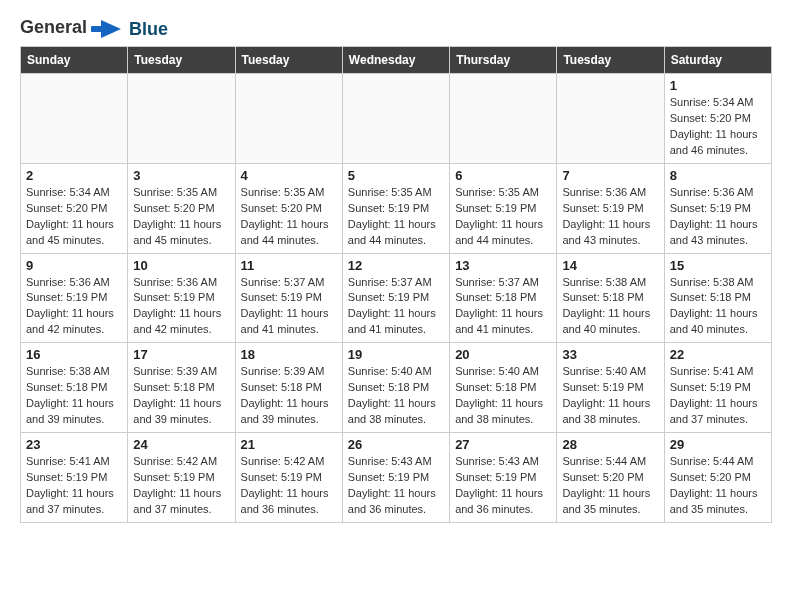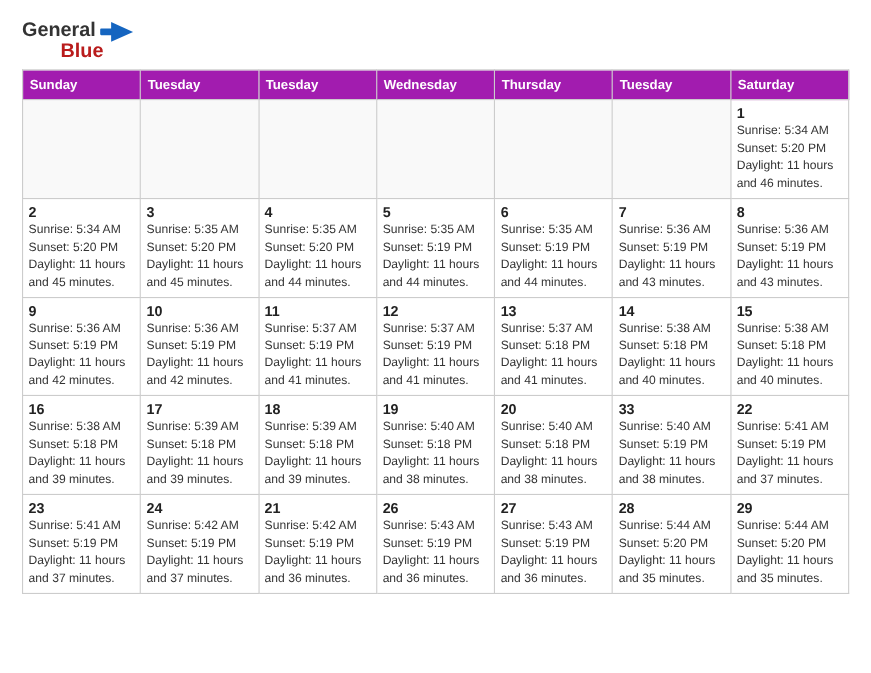--- a/index.html
+++ b/index.html
@@ -11,22 +11,22 @@
       padding: 16px 20px;
     }
     .header-area {
       display: flex;
       justify-content: space-between;
       align-items: flex-start;
       margin-bottom: 6px;
     }
     .logo {
       display: flex;
-      flex-direction: column;
-      align-items: center;
+      flex-direction: row;
+      align-items: flex-end;
     }
     .logo-text {
       font-size: 18px;
       font-weight: bold;
       color: #333;
       line-height: 1.1;
     }
     .logo-icon {
       width: 38px;
       height: 22px;
@@ -45,21 +45,21 @@
       color: #444;
       margin-top: 2px;
     }
     .calendar {
       width: 100%;
       border-collapse: collapse;
       margin-top: 6px;
       font-size: 10.5px;
     }
     .calendar th {
-      background: #a21caf;
+      background: #404040;
       color: #fff;
       text-align: left;
       padding: 6px 6px;
       font-size: 12px;
       font-weight: bold;
       border: 1px solid #ccc;
     }
     .calendar td {
       border: 1px solid #ccc;
       vertical-align: top;
@@ -94,21 +94,21 @@
   <div class="logo">
     <div style="display:flex;align-items:center;gap:4px;">
       <span class="logo-text">
         <span>General</span>
       </span>
       <svg class="logo-icon" viewBox="0 0 38 22">
         <polygon points="10,2 30,11 10,20" fill="#1565c0"></polygon>
         <rect x="0" y="8" width="12" height="6" fill="#1565c0" rx="1"></rect>
       </svg>
     </div>
-    <div style="font-size:18px;font-weight:bold;color:#b91c1c;margin-top:-4px;">Blue</div>
+    <div style="font-size:18px;font-weight:bold;color:#0c4a6e;margin-top:-4px;">Blue</div>
   </div>
   <div class="title-block">
     <div class="month-title"></div>
     <div class="subtitle"></div>
   </div>
 </div>
 
 <table class="calendar">
   <thead>
     <tr>

